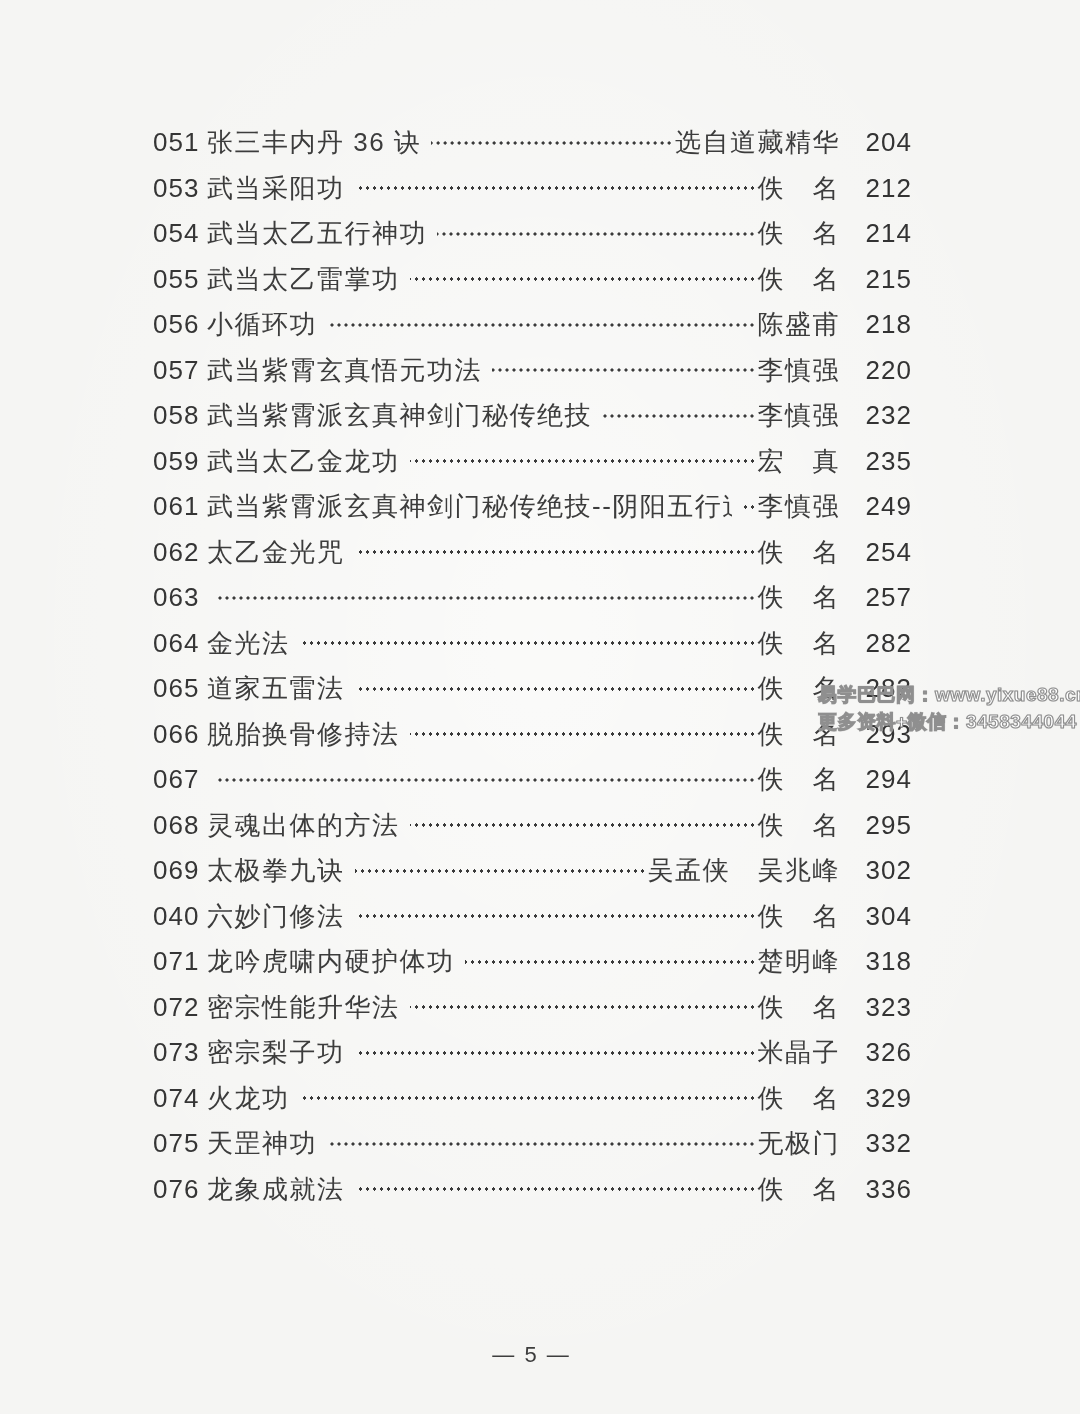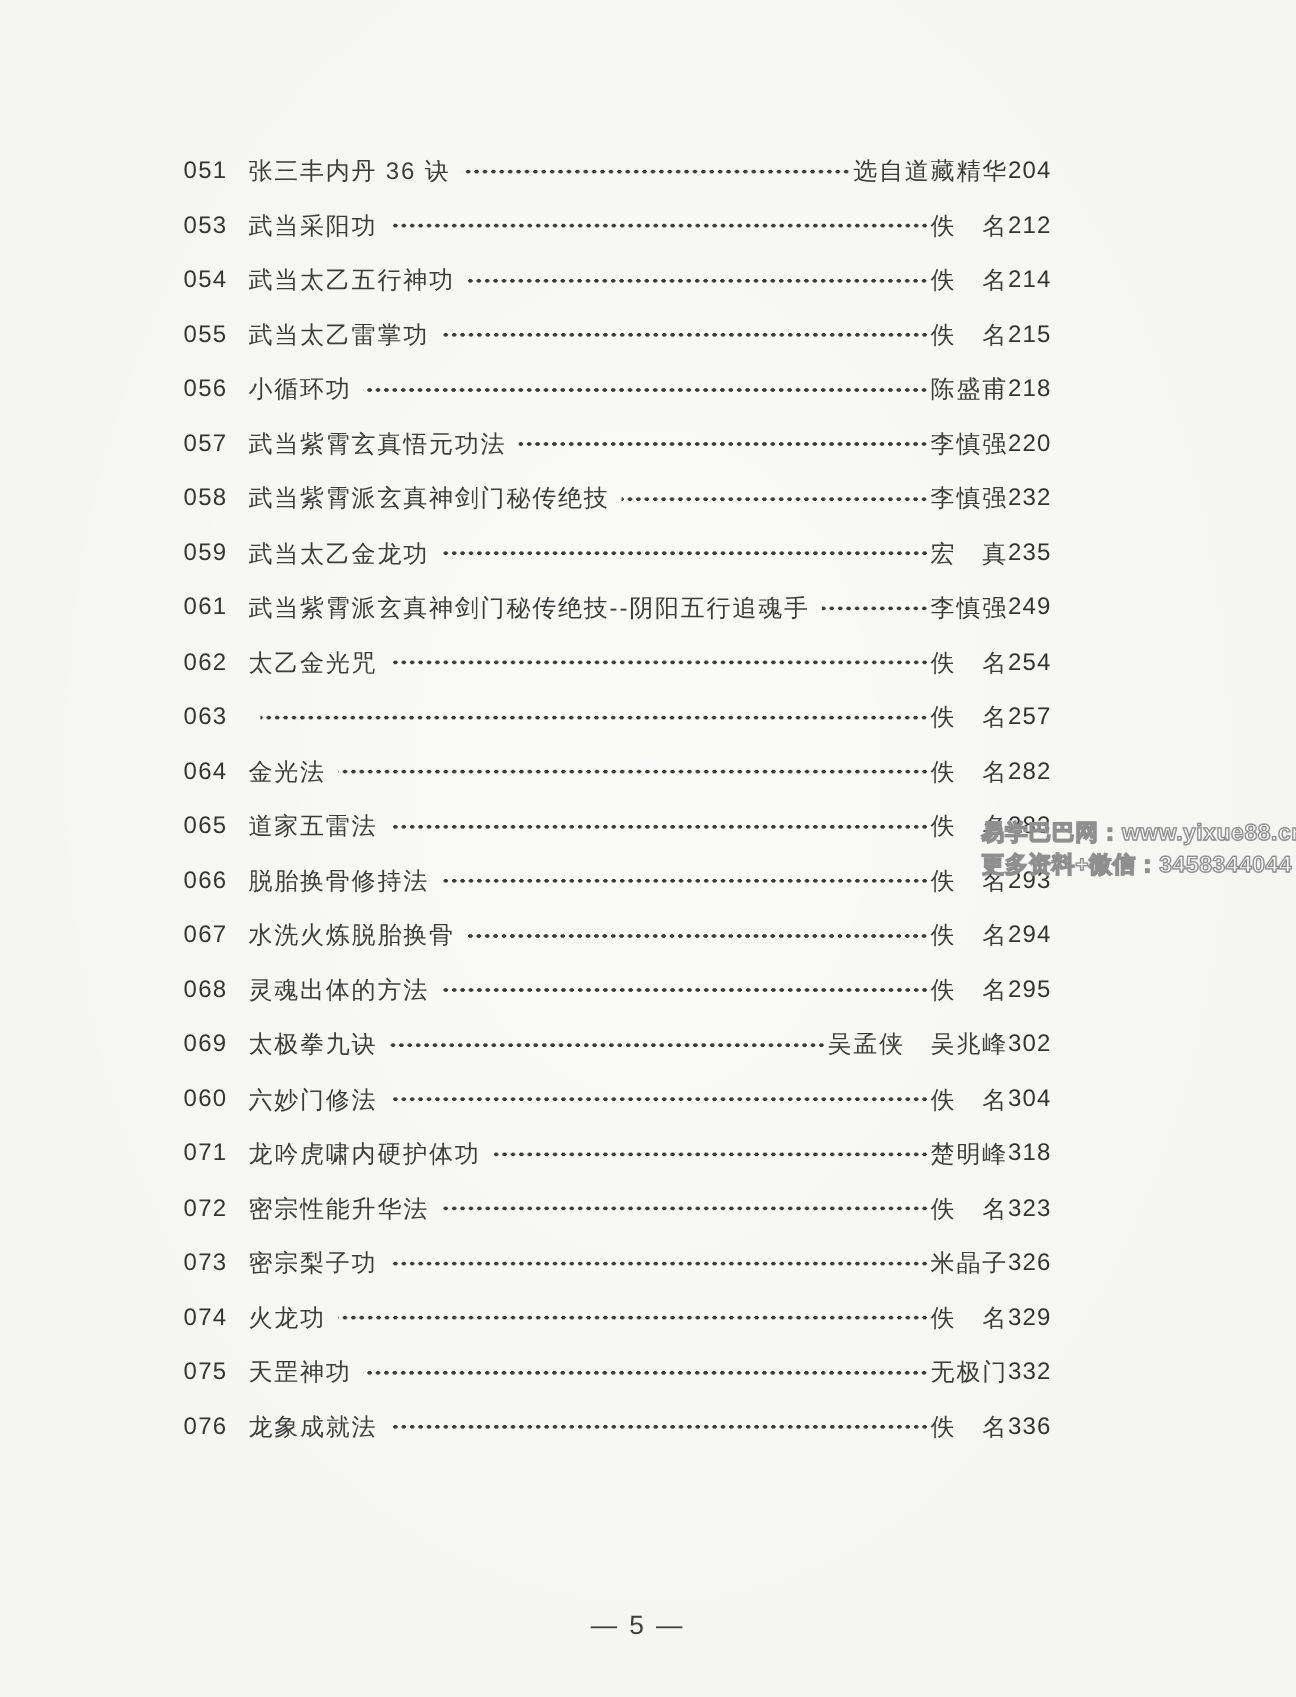--- a/index.html
+++ b/index.html
@@ -25,21 +25,21 @@
   .toc {
     position: absolute;
     top: 120px;
     left: 153px;
     right: 168px;
   }
   .row {
     display: flex;
     align-items: center;
     height: 45.5px;
-    font-size: 20px;
+    font-size: 26px;
     white-space: pre;
   }
   .num {
     width: 54px;
     flex: 0 0 auto;
     letter-spacing: 1px;
     color: #353535;
   }
   .title {
     flex: 0 1 auto;
@@ -59,20 +59,21 @@
     background-position: right center;
   }
   .author {
     flex: 0 0 auto;
     letter-spacing: 1.5px;
     color: #3c3c3c;
   }
   .pageno {
     flex: 0 0 auto;
     width: 72px;
+    text-align: right;
     letter-spacing: 1px;
     color: #333;
   }
   .watermark {
     position: absolute;
     top: 681px;
     left: 818px;
     width: 262px;
     font-size: 19px;
     font-weight: bold;
@@ -211,21 +212,20 @@
     <div class="row">
       <span class="num">066</span>
       <span class="title">脱胎换骨修持法</span>
       <span class="dots"></span>
       <span class="author">佚　名</span>
       <span class="pageno">293</span>
     </div>
 
     <div class="row">
       <span class="num">067</span>
-      <span class="title">水洗火炼脱胎换骨</span>
       <span class="dots"></span>
       <span class="author">佚　名</span>
       <span class="pageno">294</span>
     </div>
 
     <div class="row">
       <span class="num">068</span>
       <span class="title">灵魂出体的方法</span>
       <span class="dots"></span>
       <span class="author">佚　名</span>
@@ -234,21 +234,21 @@
 
     <div class="row">
       <span class="num">069</span>
       <span class="title">太极拳九诀</span>
       <span class="dots"></span>
       <span class="author">吴孟侠　吴兆峰</span>
       <span class="pageno">302</span>
     </div>
 
     <div class="row">
-      <span class="num">060</span>
+      <span class="num">040</span>
       <span class="title">六妙门修法</span>
       <span class="dots"></span>
       <span class="author">佚　名</span>
       <span class="pageno">304</span>
     </div>
 
     <div class="row">
       <span class="num">071</span>
       <span class="title">龙吟虎啸内硬护体功</span>
       <span class="dots"></span>

